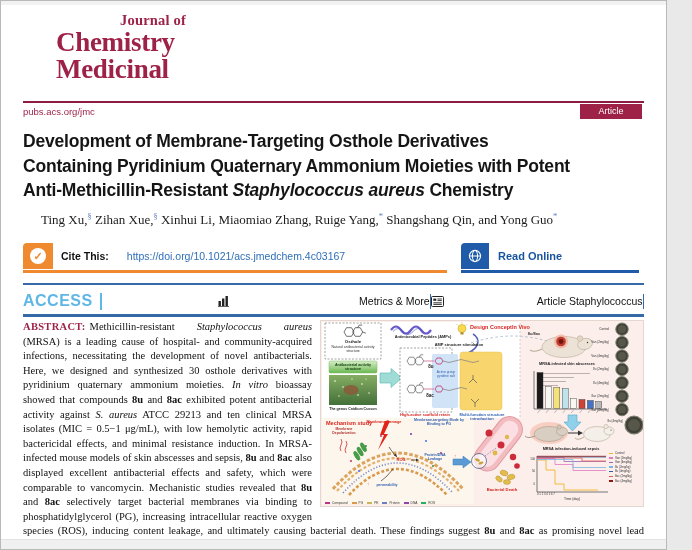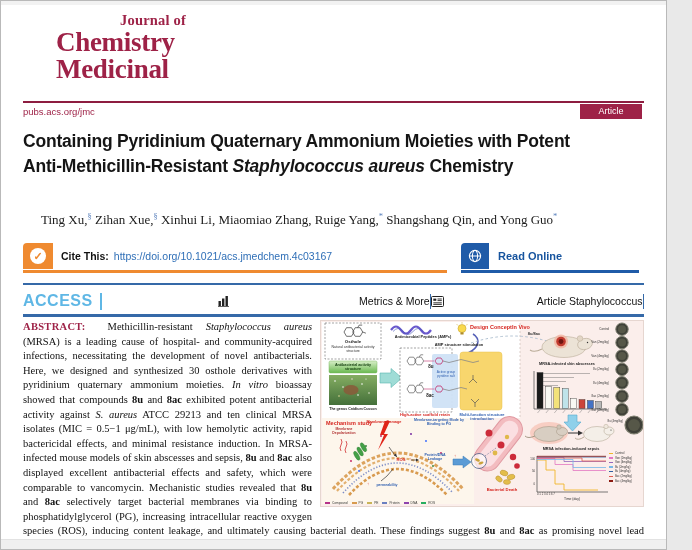--- a/index.html
+++ b/index.html
@@ -20,38 +20,38 @@
   .title .it{font-style:italic;}
   .authors{position:absolute;left:40px;right:22px;top:210px;font-size:13px;color:#1c1c1c;}
   .authors sup{color:#5b82bd;font-size:8.5px;}
 
   
   .cite-row{position:absolute;left:22px;right:22px;top:240px;height:32px;font-family:"Liberation Sans",sans-serif;}
   .cite-box{position:absolute;left:0;top:0;width:424px;height:29px;border-bottom:3px solid #ef8a30;display:flex;align-items:center;}
   .cite-icon{width:30px;height:26px;background:#ef8a30;border-radius:4px 0 0 0;display:flex;align-items:center;justify-content:center;flex:0 0 30px;}
   .cite-icon .circ{width:16px;height:16px;background:#fff;border-radius:50%;color:#ef8a30;font-weight:bold;font-size:11px;line-height:16px;text-align:center;}
   .cite-label{font-weight:bold;font-size:10.5px;color:#111;margin-left:8px;}
-  .cite-doi{font-size:10.5px;color:#2f6fb7;margin-left:5px;text-decoration:none;text-align:center;}
+  .cite-doi{font-size:10.5px;color:#2f6fb7;margin-left:18px;text-decoration:none;text-align:center;}
   .read-box{position:absolute;left:438px;top:0;width:178px;height:29px;border-bottom:3px solid #1f5ba8;display:flex;align-items:center;}
   .read-icon{width:28px;height:26px;background:#1f5ba8;border-radius:4px 0 0 0;display:flex;align-items:center;justify-content:center;flex:0 0 28px;}
   .read-label{font-weight:bold;font-size:11px;color:#17549e;margin-left:9px;}
 
   
   .sep-line{position:absolute;left:22px;right:22px;top:282px;height:1.5px;background:#3569a8;}
   .access-row{position:absolute;left:22px;right:22px;top:287px;height:26px;display:flex;align-items:center;border-bottom:3px solid #3569a8;font-family:"Liberation Sans",sans-serif;}
   .access-word{color:#5fb7e5;font-weight:bold;font-size:16px;letter-spacing:.5px;}
   .access-bar{width:2.5px;height:17px;background:#5fb7e5;margin-left:7px;}
   .acc-sep{width:1.5px;height:15px;background:#3569a8;}
   .acc-item{flex:1;display:flex;align-items:center;justify-content:space-between;gap:6px;font-size:10.5px;color:#111;cursor:pointer;}
   .acc-spacer{flex:0.55;}
   .si-circ{width:12px;height:12px;border-radius:50%;background:#111;color:#fff;font-size:6.5px;font-weight:bold;text-align:center;line-height:12px;}
 
   
   .abstract{position:absolute;left:22px;right:22px;top:319px;font-size:10.5px;line-height:14.6px;text-align:justify;color:#111;}
-  .abs-label{color:#9e2247;font-weight:bold;letter-spacing:.3px;margin-right:22px;}
+  .abs-label{color:#9e2247;font-weight:bold;letter-spacing:.3px;margin-right:4px;}
   .seg-i{font-style:italic;}
   .seg-b{font-weight:bold;}
 
   
   .figure{float:right;width:322px;height:185px;margin-left:8px;margin-bottom:3px;position:relative;background:#fbeeeb;border:1px solid #e6d6d0;}
   .fig-svg{position:absolute;left:0;top:0;width:322px;height:185px;}
   .fl{position:absolute;font-family:"Liberation Sans",sans-serif;font-size:3.8px;line-height:1.18;color:#222;text-align:center;}
   .fl.red{color:#d6251f;}
   .fl.blue{color:#2f5fb0;}
   .fl.bold{font-weight:bold;}
@@ -77,20 +77,21 @@
   <div class="logo">
     <div class="l1">Journal of</div>
     <div class="l2">Chemistry</div>
     <div class="l2">Medicinal</div>
   </div>
   <div class="hrule"></div>
   <a class="site" href="#">pubs.acs.org/jmc</a>
   <div class="badge">Article</div>
 
   <h1 class="title">
+    <span style="display:block">Development of Membrane-Targeting Osthole Derivatives</span>
     <span style="display:block">Containing Pyridinium Quaternary Ammonium Moieties with Potent</span>
     <span style="display:block"><span>Anti-Methicillin-Resistant </span><span class="it">Staphylococcus aureus</span><span> Chemistry</span></span>
   </h1>
 
   <div class="authors">
     <span>Ting Xu,</span><sup>§</sup><span> Zihan Xue,</span><sup>§</sup><span> Xinhui Li, Miaomiao Zhang, Ruige Yang,</span><sup>*</sup><span> Shangshang Qin, and Yong Guo</span><sup>*</sup>
   </div>
 
   <div class="cite-row">
     <div class="cite-box">

